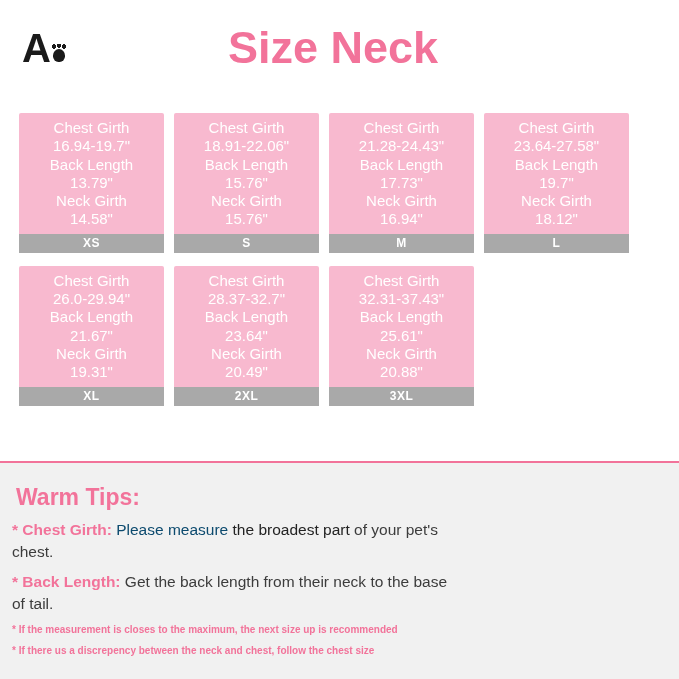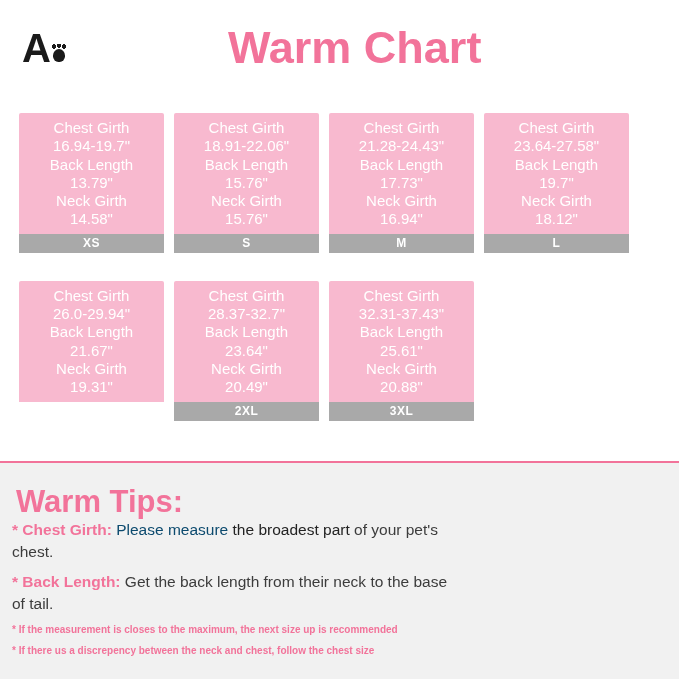--- a/index.html
+++ b/index.html
@@ -67,21 +67,21 @@
     letter-spacing: 0px;
   }
 
   
   .cards {
     position: absolute;
     left: 19px; top: 113px;
     width: 641px;
     display: flex;
     flex-wrap: wrap;
-    gap: 28px 10px;
+    gap: 13px 10px;
   }
   .card {
     width: 145px;
   }
   .card-body {
     background: #f8b9cf;
     color: #ffffff;
     text-align: center;
     padding: 6px 4px 5px 4px;
     font-size: 15px;
@@ -104,21 +104,21 @@
   .tips-panel {
     position: absolute;
     left: 0; top: 461px;
     width: 679px; height: 218px;
     background: #f1f1f1;
     border-top: 2px solid #f2739a;
   }
   .tips-title {
     position: absolute;
     left: 16px; top: 21px;
-    font-size: 31px;
+    font-size: 23px;
     font-weight: 700;
     color: #f2739a;
   }
   .tips-list {
     position: absolute;
     left: 12px; top: 56px;
     width: 452px;
     font-size: 15.5px;
     color: #3c3c3c;
     line-height: 1.45;
@@ -131,21 +131,21 @@
 </head>
 <body>
 
 <div id="page">
 
   <div class="header">
     <div class="logo">
       <span class="a1">A</span>
         <span class="pawdot"></span>
     </div>
-    <div class="title">Warm Chart</div>
+    <div class="title">Size Neck</div>
   </div>
 
   <div class="cards">
       <div class="card">
         <div class="card-body">
           <span class="lbl">Chest Girth</span>
           <span class="val">16.94-19.7"</span>
           <span class="lbl">Back Length</span>
           <span class="val">13.79"</span>
           <span class="lbl">Neck Girth</span>
@@ -188,20 +188,21 @@
       </div>
       <div class="card">
         <div class="card-body">
           <span class="lbl">Chest Girth</span>
           <span class="val">26.0-29.94"</span>
           <span class="lbl">Back Length</span>
           <span class="val">21.67"</span>
           <span class="lbl">Neck Girth</span>
           <span class="val">19.31"</span>
         </div>
+        <div class="card-foot">XL</div>
       </div>
       <div class="card">
         <div class="card-body">
           <span class="lbl">Chest Girth</span>
           <span class="val">28.37-32.7"</span>
           <span class="lbl">Back Length</span>
           <span class="val">23.64"</span>
           <span class="lbl">Neck Girth</span>
           <span class="val">20.49"</span>
         </div>

